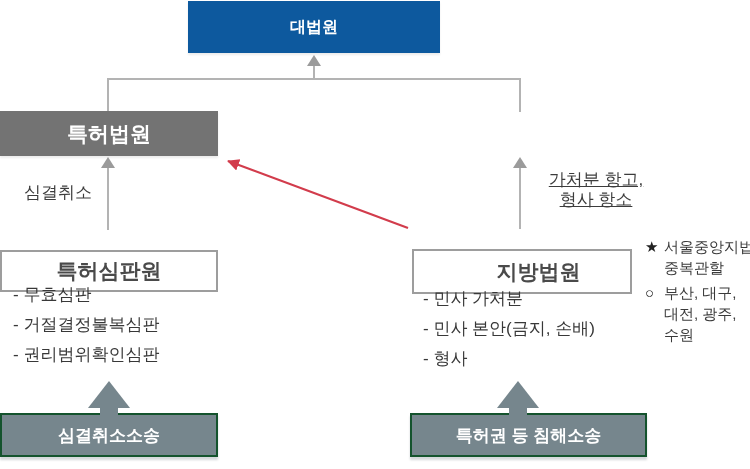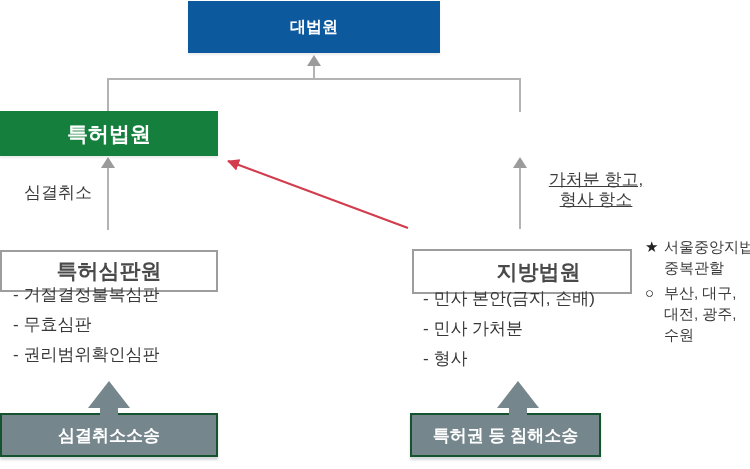--- a/index.html
+++ b/index.html
@@ -2,21 +2,21 @@
 <html><head>
 <meta charset="utf-8">
 <style>
   html,body{margin:0;padding:0;background:#ffffff;}
   .canvas{
     position:relative;width:750px;height:469px;background:#ffffff;overflow:hidden;
     font-family:"Liberation Sans","DejaVu Sans",sans-serif;
   }
   .box{position:absolute;display:flex;align-items:center;justify-content:center;box-sizing:border-box;}
   .box-blue{background:#0d599e;color:#ffffff;font-weight:bold;font-size:16px;box-shadow:0 2px 2px rgba(0,0,0,0.08);}
-  .box-teal{background:#15803d;color:#ffffff;font-weight:bold;font-size:21px;box-shadow:0 2px 2px rgba(0,0,0,0.08);}
+  .box-teal{background:#737373;color:#ffffff;font-weight:bold;font-size:21px;box-shadow:0 2px 2px rgba(0,0,0,0.08);}
   .box-white{background:#ffffff;border:2px solid #9d9d9d;color:#4a4a4a;font-weight:bold;font-size:21px;margin-top:20px;}
   .box-slate{background:#76868d;border:2px solid #14532d;color:#ffffff;font-weight:bold;font-size:17px;box-shadow:0 3px 2px rgba(150,160,166,0.4);}
   .hline{position:absolute;height:2px;background:#b3b3b3;}
   .vline{position:absolute;width:2px;background:#b3b3b3;}
   .arrowhead-up{
     position:absolute;width:0;height:0;
     border-left:7px solid transparent;border-right:7px solid transparent;
     border-bottom:11px solid #9b9b9b;
   }
   .block-arrow-head{
@@ -77,28 +77,28 @@
 
   <div class="edge-label" style="left:24px;top:181px;">심결취소</div>
 
 
   <div class="edge-label" style="left:534px;top:170px;width:124px;text-align:center;line-height:20px;text-decoration:underline;">
     <div>가처분 항고,</div>
     <div>형사 항소</div>
   </div>
 
   <div class="list" style="left:13px;top:280px;">
+    <div>- 무효심판</div>
     <div>- 거절결정불복심판</div>
-    <div>- 무효심판</div>
     <div>- 권리범위확인심판</div>
   </div>
 
   <div class="list" style="left:423px;top:284px;">
+    <div>- 민사 가처분</div>
     <div>- 민사 본안(금지, 손배)</div>
-    <div>- 민사 가처분</div>
     <div>- 형사</div>
   </div>
 
   <div class="note" style="left:645px;top:236px;">
     <span class="marker">★</span>
     <div>
       <div>서울중앙지법</div>
       <div>중복관할</div>
     </div>
   </div>
@@ -115,17 +115,17 @@
   <div class="block-arrow-head" style="left:88px;top:381px;"></div>
   <div class="block-arrow-stem" style="left:100px;top:407px;height:9px;"></div>
 
   <div class="block-arrow-head" style="left:497px;top:381px;"></div>
   <div class="block-arrow-stem" style="left:509px;top:407px;height:9px;"></div>
 
   <div class="box box-slate" style="left:0px;top:413px;width:218px;height:44px;">
     <span>심결취소소송</span>
   </div>
 
-  <div class="box box-slate" style="left:410px;top:413px;width:191px;height:44px;">
+  <div class="box box-slate" style="left:410px;top:413px;width:237px;height:44px;">
     <span>특허권 등 침해소송</span>
   </div>
 
 </div>
 
 </body></html>

